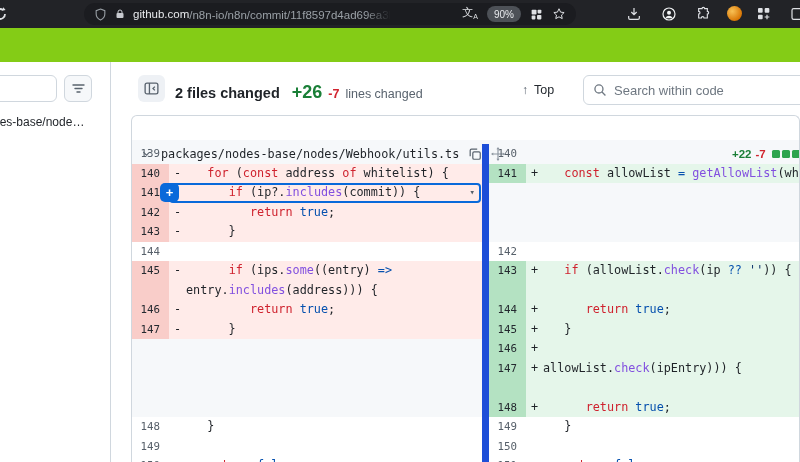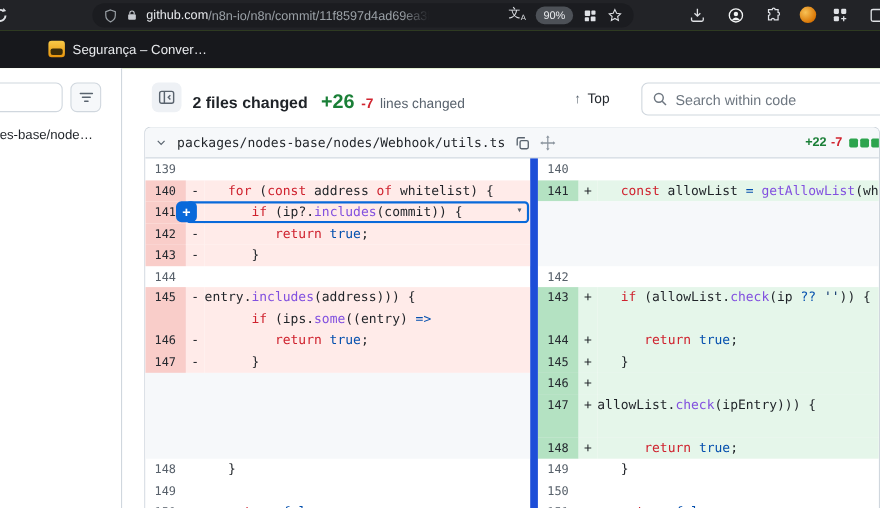--- a/index.html
+++ b/index.html
@@ -65,21 +65,21 @@
                  display:flex; align-items:center; padding:0 9px; gap:7px; }
   .code-search input { border:none; outline:none; flex:1; font-size:13px; color:#1f2328;
                        font-family:"Liberation Sans",sans-serif; background:transparent; }
   .code-search input::placeholder { color:#6e7781; }
 
   
   .file-card { position:absolute; left:131px; top:53px; width:669px; height:347px;
                border:1px solid #d0d7de; border-bottom:none; border-radius:6px 6px 0 0;
                background:#fff; overflow:hidden; }
   .file-header { position:relative; height:28px; background:#f6f8fa; border-bottom:1px solid #d0d7de;
-                 display:flex; align-items:center; padding:0 9px; gap:9px; }
+                 display:flex; align-items:center; padding:0 9px; gap:9px;margin-top:24px; }
   .file-path { font-family:"DejaVu Sans Mono", monospace; font-size:11.8px; color:#1f2328; white-space:nowrap; }
   .file-stats { position:absolute; left:600px; top:0; height:28px; display:flex; align-items:center; gap:4px; white-space:nowrap; }
   .fs-add { font-size:11.5px; font-weight:bold; color:#1a7f37; }
   .fs-del { font-size:11.5px; font-weight:bold; color:#d1242f; }
   .diffstat { display:flex; gap:2px; margin-left:2px; }
   .ds-sq { width:8px; height:8px; background:#2da44e; border-radius:1.5px; display:inline-block; }
 
   
   .diff { position:absolute; left:0; top:28px; right:0; bottom:0; display:flex; }
   .pane { overflow:hidden; }
@@ -164,26 +164,20 @@
       <rect x="3" y="3" width="7" height="7" rx="1.5" fill="#dfe1e5"></rect>
       <rect x="13" y="3" width="7" height="7" rx="1.5" fill="#dfe1e5"></rect>
       <rect x="3" y="13" width="7" height="7" rx="1.5" fill="#dfe1e5"></rect>
       <path d="M16.5 13v7M13 16.5h7" stroke="#dfe1e5" stroke-width="1.8"></path>
     </svg>
     <svg class="chrome-ic" style="left:790px;" width="16" height="16" viewBox="0 0 24 24">
       <rect x="3" y="4" width="18" height="16" rx="2.5" fill="none" stroke="#dfe1e5" stroke-width="1.8"></rect>
     </svg>
   </div>
 
-  <div class="tab-bar">
-    <span class="tab-favicon">
-        <span class="inner"></span>
-      </span>
-    <span class="tab-title">Segurança – Conver…</span>
-  </div>
 
   <div class="page">
 
     <div class="sidebar">
       <input class="file-filter-input" type="text" value="" style="">
       <div class="filter-btn">
         <svg width="13" height="11" viewBox="0 0 13 11">
           <path d="M1 2h11M3 5.5h7M5 9h3" stroke="#59636e" stroke-width="1.4" stroke-linecap="round"></path>
         </svg>
       </div>
@@ -270,21 +264,21 @@
               <div class="dcode"><div><span class="tk-p">      }</span></div></div>
             </div>
             <div class="drow ctx">
               <div class="dnum">144</div>
               <div class="dmark"></div>
               <div class="dcode"><div></div></div>
             </div>
             <div class="drow del h2">
               <div class="dnum">145</div>
               <div class="dmark">-</div>
-              <div class="dcode"><div><span class="tk-p">entry.</span><span class="tk-f">includes</span><span class="tk-p">(address))) {</span></div><div><span class="tk-p">      </span><span class="tk-k">if</span><span class="tk-p"> (ips.</span><span class="tk-f">some</span><span class="tk-p">((entry) </span><span class="tk-c">=&gt;</span></div></div>
+              <div class="dcode"><div><span class="tk-p">      </span><span class="tk-k">if</span><span class="tk-p"> (ips.</span><span class="tk-f">some</span><span class="tk-p">((entry) </span><span class="tk-c">=&gt;</span></div><div><span class="tk-p">entry.</span><span class="tk-f">includes</span><span class="tk-p">(address))) {</span></div></div>
             </div>
             <div class="drow del">
               <div class="dnum">146</div>
               <div class="dmark">-</div>
               <div class="dcode"><div><span class="tk-p">         </span><span class="tk-k">return</span><span class="tk-p"> </span><span class="tk-c">true</span><span class="tk-p">;</span></div></div>
             </div>
             <div class="drow del">
               <div class="dnum">147</div>
               <div class="dmark">-</div>
               <div class="dcode"><div><span class="tk-p">      }</span></div></div>

